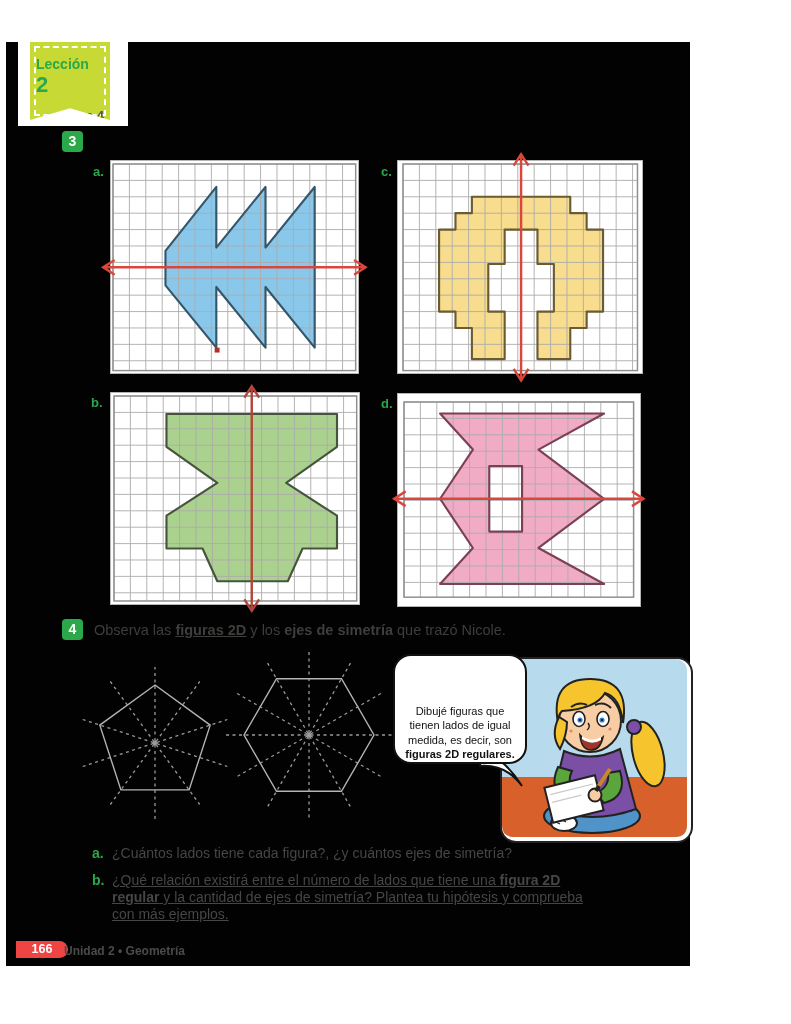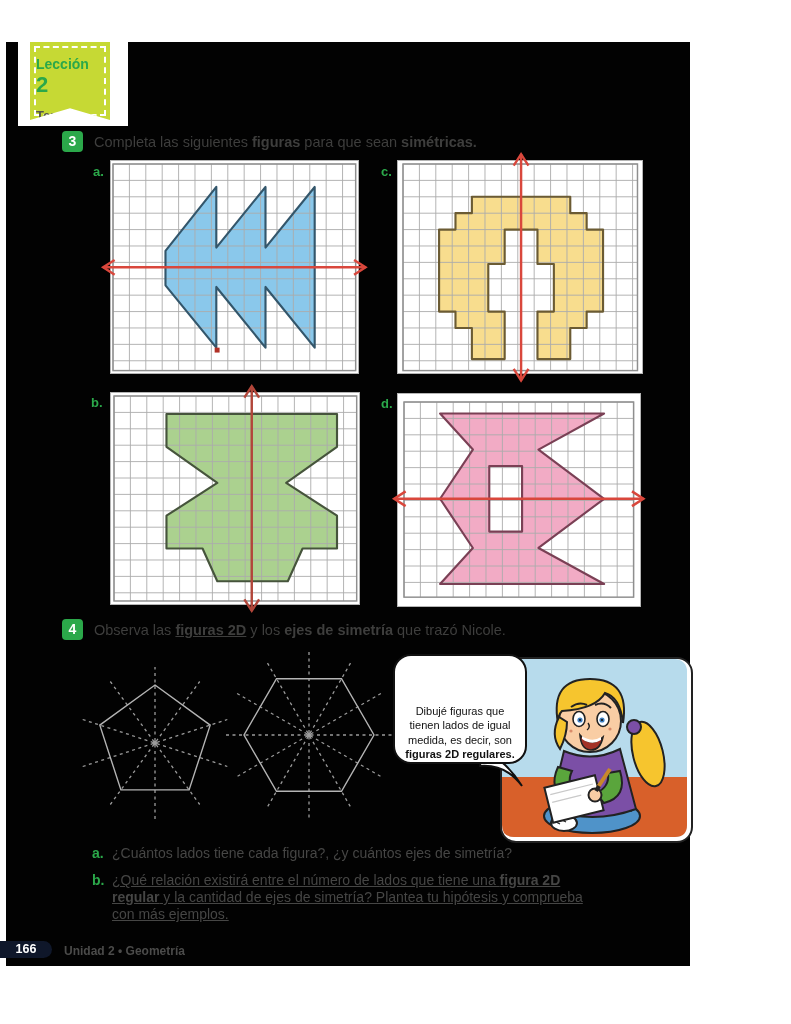--- a/index.html
+++ b/index.html
@@ -5,21 +5,21 @@
   html,body{margin:0;padding:0;background:#ffffff;}
   .page{position:relative;width:791px;height:1024px;background:#ffffff;
         font-family:"Liberation Sans",sans-serif;overflow:hidden;}
   .black-area{position:absolute;left:6px;top:42px;width:684px;height:924px;background:#020202;}
 
   
   .ribbon-patch{position:absolute;left:18px;top:0;width:110px;height:126px;background:#ffffff;}
   .ribbon{position:absolute;left:30px;top:42px;width:80px;height:78px;background:#c6d934;
           clip-path:polygon(0 0,100% 0,100% 100%,50% 85%,0 100%);}
   .ribbon-inner{position:absolute;left:4px;top:4px;right:4px;bottom:4px;
-          border:2px dashed #ffffff;display:flex;flex-direction:column;align-items:flex-start;justify-content:flex-start;padding-top:8px;}
+          border:2px dashed #ffffff;display:flex;flex-direction:column;align-items:flex-end;justify-content:flex-start;padding-top:8px;}
   .ribbon-line1{color:#2ba84a;font-weight:bold;font-size:14px;}
   .ribbon-line1 .num{font-size:22px;}
   .ribbon-line2{color:#55554a;font-weight:bold;font-size:13px;margin-top:10px;}
 
   .ex-header{position:absolute;display:flex;align-items:flex-start;gap:11px;}
   .badge{width:21px;height:21px;border-radius:4px;background:#2ba84a;color:#fff;
          font-weight:bold;font-size:14px;line-height:21px;text-align:center;flex:0 0 auto;}
   .ex-title{font-size:14.5px;color:#3e3e3d;padding-top:3px;}
   .ex-title span{white-space:pre-wrap;}
 
@@ -39,21 +39,21 @@
           border:2px solid #222;border-radius:16px;overflow:hidden;z-index:1;}
 
   .question{position:absolute;font-size:14px;color:#464645;line-height:17px;}
   .qlabel{position:absolute;color:#2ba84a;font-weight:bold;font-size:14px;}
 
   .answers{position:absolute;left:150px;top:924px;width:470px;text-align:center;
            font-weight:bold;font-size:12.2px;line-height:13.6px;}
   .answers div{white-space:nowrap;}
   .answers .u span{border-bottom:2px solid currentColor;padding-bottom:1px;}
 
-  .footer-pill{position:absolute;left:0;top:941px;width:52px;height:17px;background:#0f172a;
+  .footer-pill{position:absolute;left:16px;top:941px;width:52px;height:17px;background:#ef4444;
            border-radius:0 9px 9px 0;color:#fff;font-weight:bold;font-size:12.5px;
            text-align:center;line-height:17px;}
   .footer-label{position:absolute;left:64px;top:944px;color:#4b4b4a;font-weight:bold;font-size:12px;}
 </style>
 </head>
 <body>
 
 <div class="page">
   <div class="black-area"></div>
 
@@ -62,21 +62,20 @@
     <div class="ribbon-inner">
       <div class="ribbon-line1">
         <span>Lección</span> <span class="num">2</span>
       </div>
       <div class="ribbon-line2">Tema 4</div>
     </div>
   </div>
 
   <div class="ex-header" style="left:62px;top:131px;width:600px;">
     <div class="badge">3</div>
-    <div class="ex-title"><span>Completa las siguientes </span><span style="font-weight: bold;">figuras</span><span> para que sean </span><span style="font-weight: bold;">simétricas.</span></div>
   </div>
 
   <div class="figlabel" style="left:93px;top:164px;">a.</div>
   <div class="figlabel" style="left:381px;top:164px;">c.</div>
   <div class="figlabel" style="left:91px;top:395px;">b.</div>
   <div class="figlabel" style="left:381px;top:396px;">d.</div>
 
   <div class="figbox" style="left:110px;top:160px;width:247px;height:212px;">
       <svg viewBox="0 0 148 126" width="242.7" height="206.6" style="overflow:visible">
         <path d="M32.0,53.0 L63.0,14.0 L63.0,51.0 L93.0,14.0 L93.0,51.0 L123.0,14.0 L123.0,112.0 L93.0,75.0 L93.0,112.0 L63.0,75.0 L63.0,112.0 L32.0,74.0 Z" fill="#8ac8eb" fill-rule="evenodd" stroke="none"></path>

